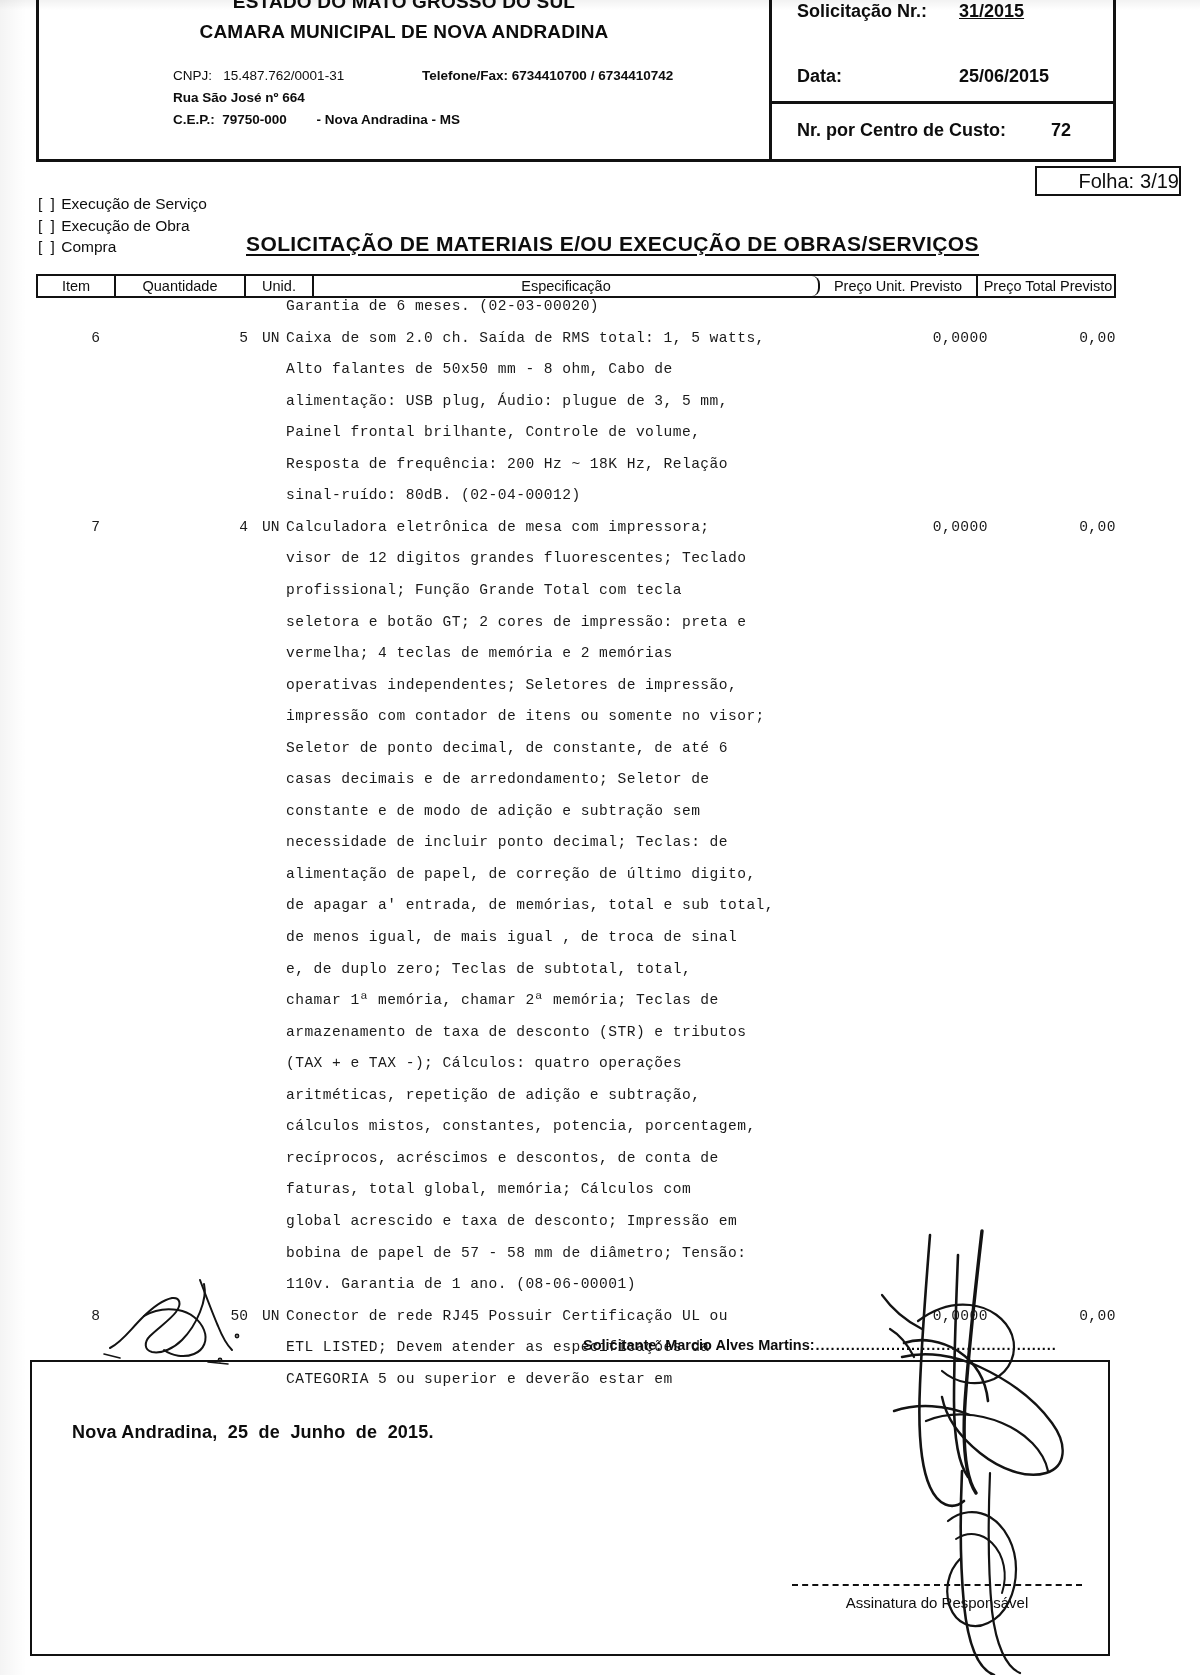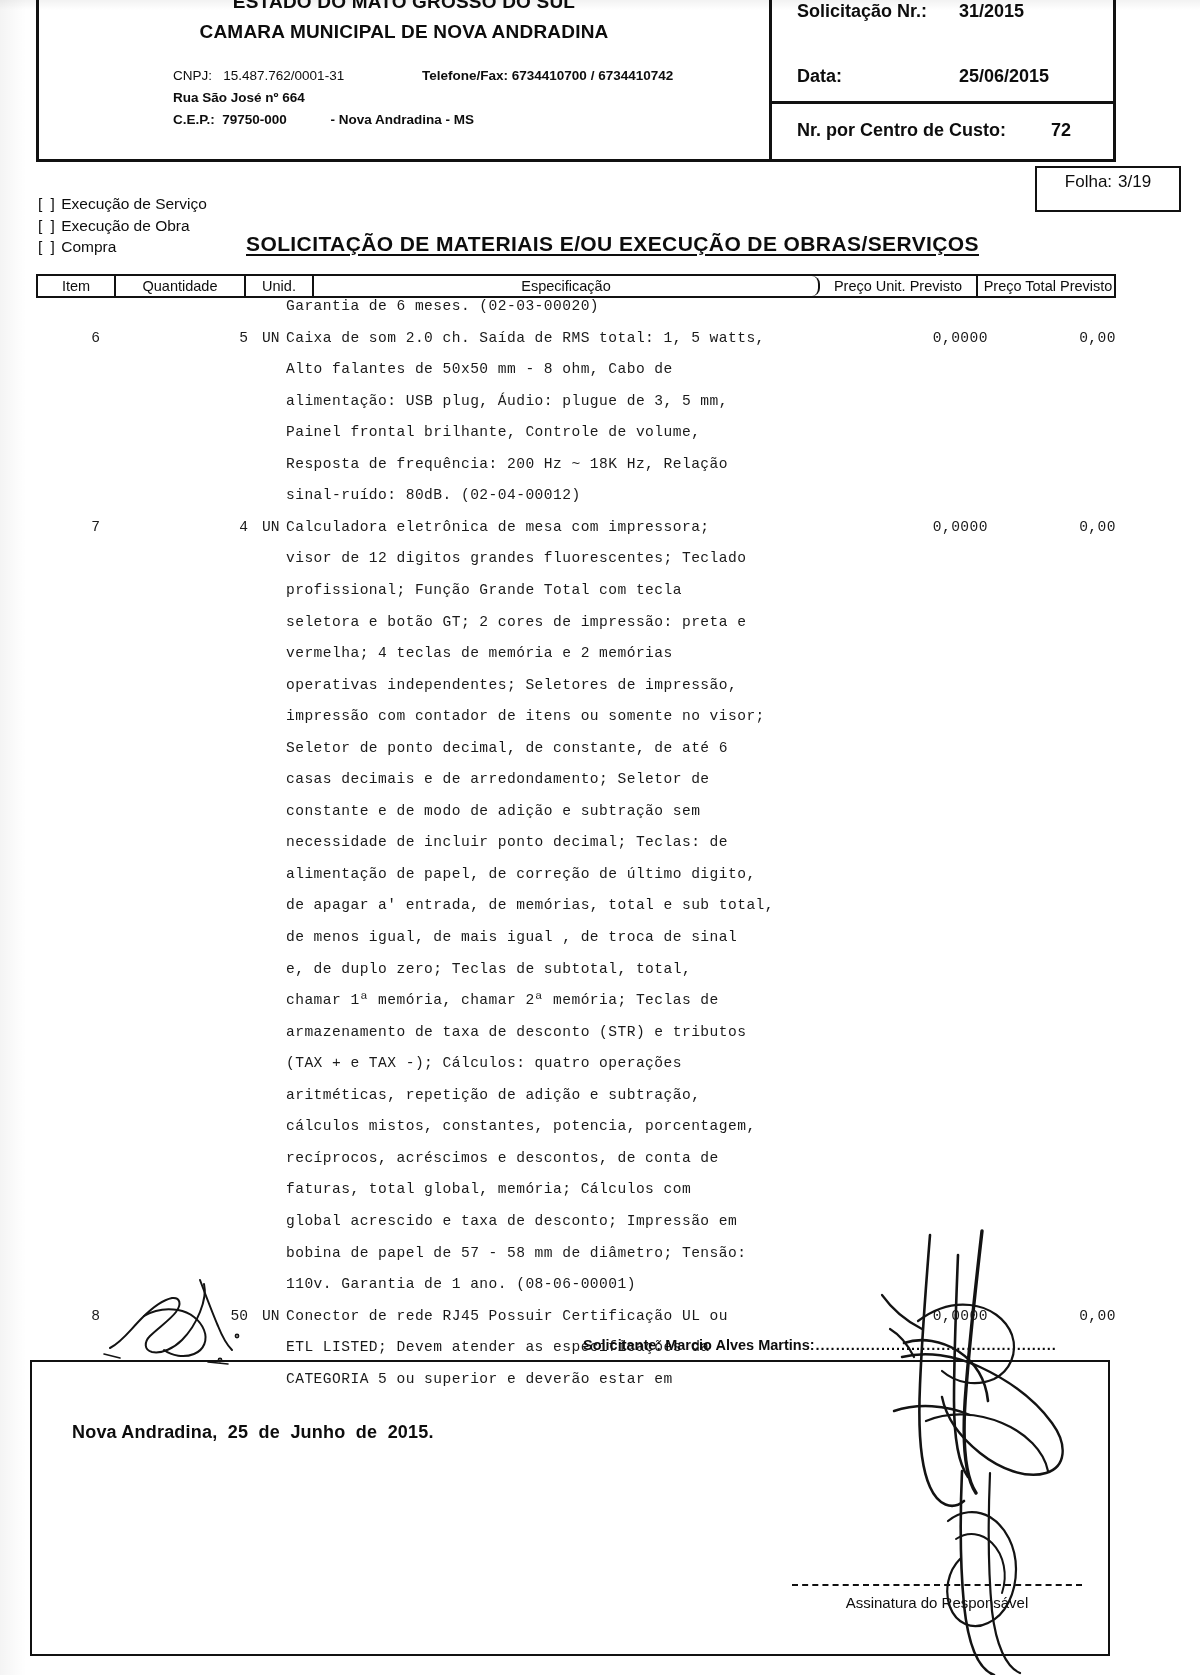--- a/index.html
+++ b/index.html
@@ -85,21 +85,21 @@
     font-weight: bold;
   }
   .cep {
     position: absolute;
     left: 134px;
     top: 123px;
     font-size: 13.5px;
     font-weight: bold;
   }
   .cep .city {
-    margin-left: 40px;
+    margin-left: 26px;
   }
 
   .header-right {
     position: absolute;
     left: 733px;
     top: 0;
     right: 0;
     height: 100%;
   }
   .hr-cell {
@@ -108,41 +108,41 @@
     right: 0;
     box-sizing: border-box;
     font-size: 18px;
     font-weight: bold;
   }
   .hr-cell .lbl { position: absolute; left: 25px; }
   .hr-cell .val { position: absolute; left: 187px; }
 
   .cell-solic { top: 0; height: 55px; }
   .cell-solic .lbl { top: 12px; }
-  .cell-solic .val { top: 12px; }
+  .cell-solic .val { top: 12px; text-decoration: underline; }
 
   .cell-data { top: 55px; height: 60px; border-bottom: 3px solid #111; padding-left: 43px; }
   .cell-data .lbl { top: 22px; }
   .cell-data .val { top: 22px; }
 
   .cell-centro { top: 115px; height: 55px; }
   .cell-centro .lbl { top: 16px; }
   .cell-centro .val { left: 279px; top: 16px; }
 
   
   .folha-box {
     position: absolute;
     left: 1035px;
     top: 166px;
     width: 146px;
-    height: 46px;
+    height: 30px;
     border: 2px solid #111;
     box-sizing: border-box;
-    font-size: 17px;
-    text-align: center;
+    font-size: 20px;
+    text-align: right;
     line-height: 27px;
   }
   .folha-box .fv { margin-left: 6px; }
 
   
   .checks {
     position: absolute;
     left: 38px;
     top: 193px;
     font-size: 15.5px;

